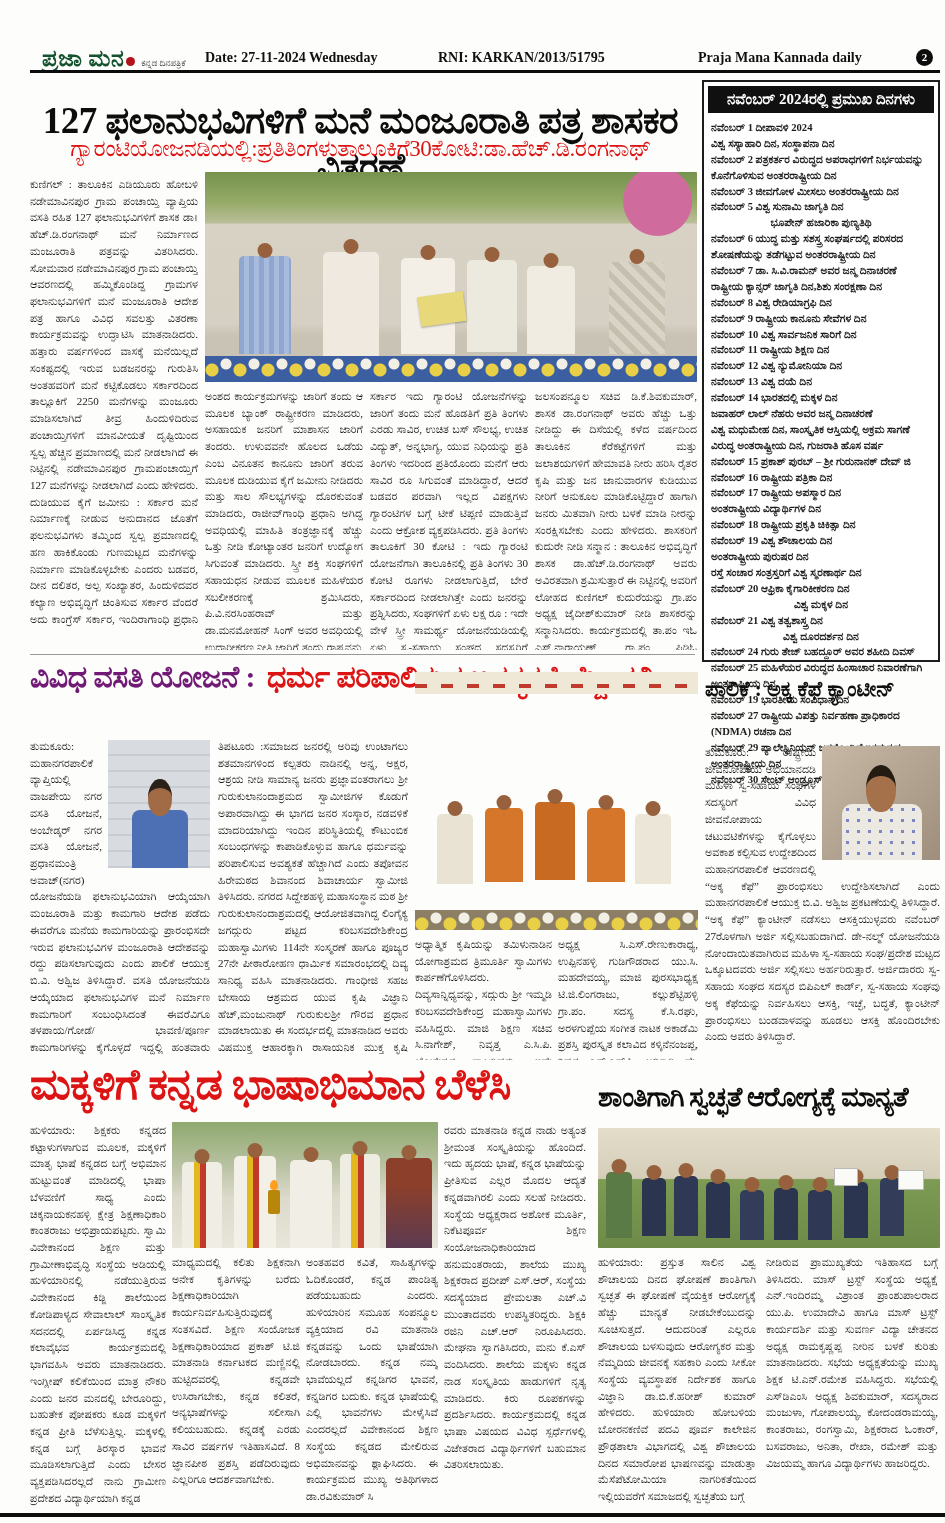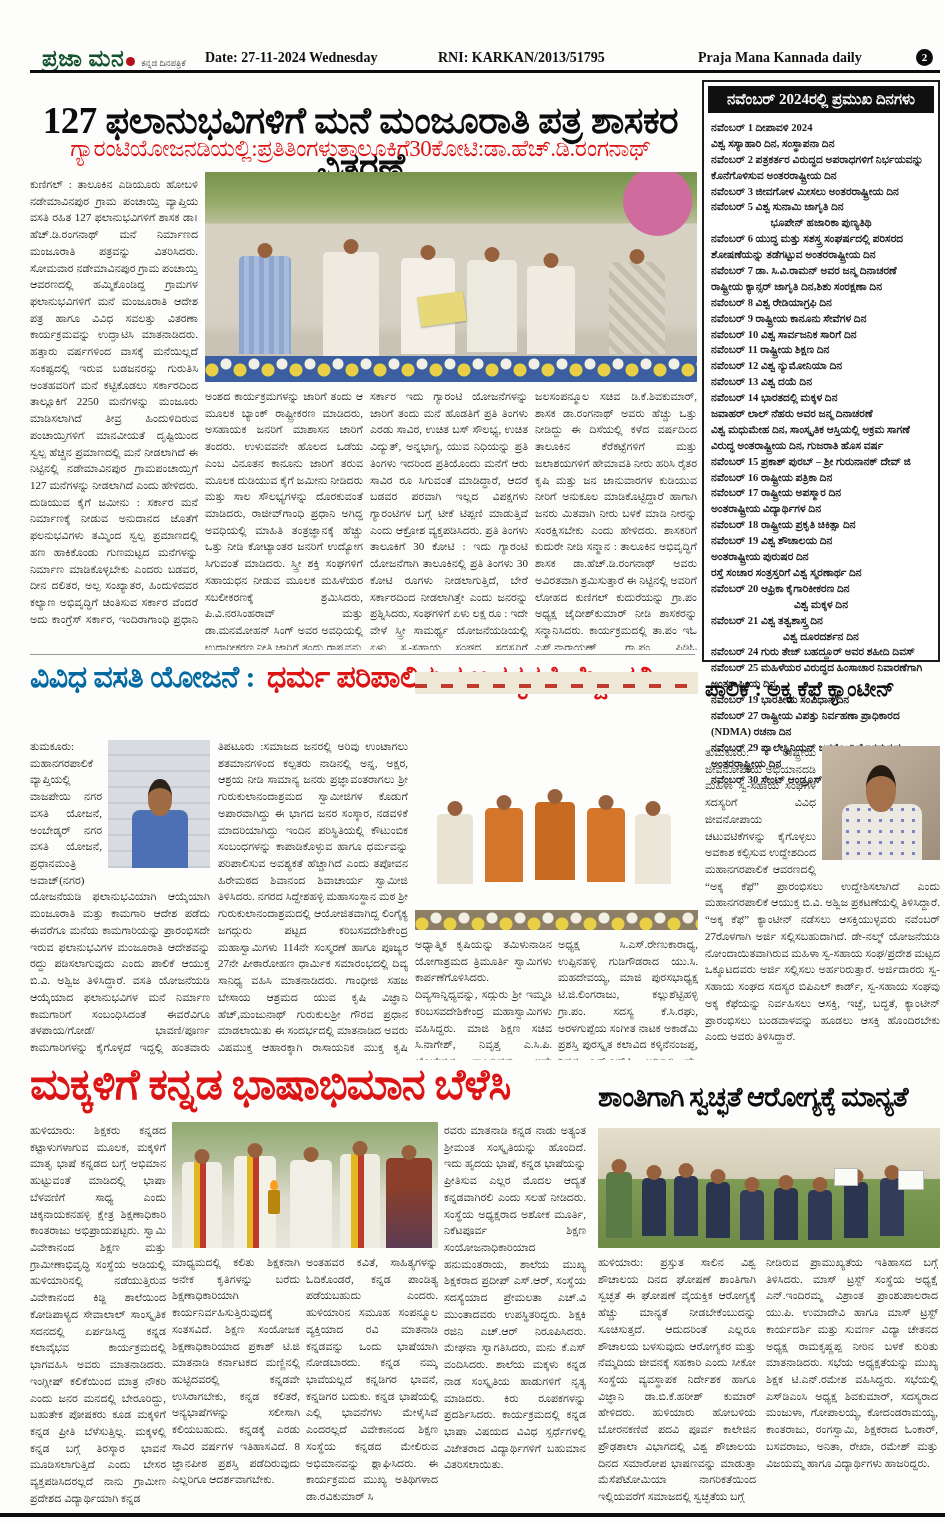--- a/index.html
+++ b/index.html
@@ -121,21 +121,21 @@
         <div class="day-line">ನವೆಂಬರ್ 19  ಭಾರತೀಯ ಸಂವಿಧಾನ ದಿನ</div>
         <div class="day-line">ನವೆಂಬರ್ 27  ರಾಷ್ಟ್ರೀಯ ವಿಪತ್ತು ನಿರ್ವಹಣಾ ಪ್ರಾಧಿಕಾರದ (NDMA) ರಚನಾ ದಿನ</div>
         <div class="day-line">ನವೆಂಬರ್ 29 ಪ್ಯಾಲೇಸ್ಟಿನಿಯನ್ ಜನರೊಂದಿಗೆ ಐಕಮತ್ಯದ ಅಂತರರಾಷ್ಟ್ರೀಯ ದಿನ</div>
         <div class="day-line">ನವೆಂಬರ್ 30  ಸೇಂಟ್ ಆಂಡ್ರೂಸ್ ಡೇ</div>
       </div>
   </div>
 
   <div class="rule" style="left:30px;top:654px;width:665px;height:1px;background:#999;"></div>
 
   <div class="abs" style="left:30px;top:660px;width:910px;">
-    <span class="mid-h" style="color:#0369a1;">ವಿವಿಧ ವಸತಿ ಯೋಜನೆ :</span>
+    <span class="mid-h" style="color:#701a75;">ವಿವಿಧ ವಸತಿ ಯೋಜನೆ :</span>
     <span class="mid-h" style="color:#dd1414;margin-left:8px;">ಧರ್ಮ ಪರಿಪಾಲಿಸುವ ಅವಶ್ಯಕತೆ ಹೆಚ್ಚಾಗಲಿ</span>
   </div>
 
   <div class="col" style="left:30px;top:738px;width:180px;height:322px;">
     <div style="float:right;width:102px;height:128px;margin:2px 0 4px 6px;position:relative;overflow:hidden;
         background:repeating-linear-gradient(180deg,#d8dbdf 0 14px,#c7ccd2 14px 16px);">
       <div style="position:absolute;left:24px;bottom:0;width:56px;height:58px;border-radius:8px 8px 0 0;background:#4d6fb4;"></div>
       <div style="position:absolute;left:40px;bottom:52px;width:24px;height:28px;border-radius:50% 50% 45% 45%;background:#a06b45;border-top:9px solid #2a2118;"></div>
     </div>
     <span>ತುಮಕೂರು: ಮಹಾನಗರಪಾಲಿಕೆ ವ್ಯಾಪ್ತಿಯಲ್ಲಿ ವಾಜಪೇಯಿ ನಗರ ವಸತಿ ಯೋಜನೆ, ಅಂಬೇಡ್ಕರ್ ನಗರ ವಸತಿ ಯೋಜನೆ, ಪ್ರಧಾನಮಂತ್ರಿ ಅವಾಜ್(ನಗರ) ಯೋಜನೆಯಡಿ ಫಲಾನುಭವಿಯಾಗಿ ಆಯ್ಕೆಯಾಗಿ ಮಂಜೂರಾತಿ ಮತ್ತು ಕಾಮಗಾರಿ ಆದೇಶ ಪಡೆದು ಈವರೆಗೂ ಮನೆಯ ಕಾಮಗಾರಿಯನ್ನು ಪ್ರಾರಂಭಿಸದೇ ಇರುವ ಫಲಾನುಭವಿಗಳ ಮಂಜೂರಾತಿ ಆದೇಶವನ್ನು ರದ್ದು ಪಡಿಸಲಾಗುವುದು ಎಂದು ಪಾಲಿಕೆ ಆಯುಕ್ತ ಬಿ.ವಿ. ಅಶ್ವಿಜ ತಿಳಿಸಿದ್ದಾರೆ. ವಸತಿ ಯೋಜನೆಯಡಿ ಆಯ್ಕೆಯಾದ ಫಲಾನುಭವಿಗಳ ಮನೆ ನಿರ್ಮಾಣ ಕಾಮಗಾರಿಗೆ ಸಂಬಂಧಿಸಿದಂತೆ ಈವರೆವಿಗೂ ತಳಪಾಯ/ಗೋಡೆ/ ಭಾವಣಿ/ಪೂರ್ಣ ಕಾಮಗಾರಿಗಳನ್ನು ಕೈಗೊಳ್ಳದೆ ಇದ್ದಲ್ಲಿ ಹಂತವಾರು ಕಾಮಗಾರಿ ಕೈಗೊಂಡು, ಪ್ರತಿ ಹಂತದ ಕಾಮಗಾರಿಯ ನಿಗಧಿತ ಅವಧಿಯೊಳಗೆ ಪಾಲಿಕೆಯ ಆಶ್ರಯ ಶಾಖೆಯ ಸಂಪರ್ಕಿಸಿ ಕಾಮಗಾರಿಯ ಬಗ್ಗೆ ಮಾಹಿತಿ ನೀಡಬೇಕು ಎಂದು ಅವರು ತಿಳಿಸಿದ್ದಾರೆ.</span>

